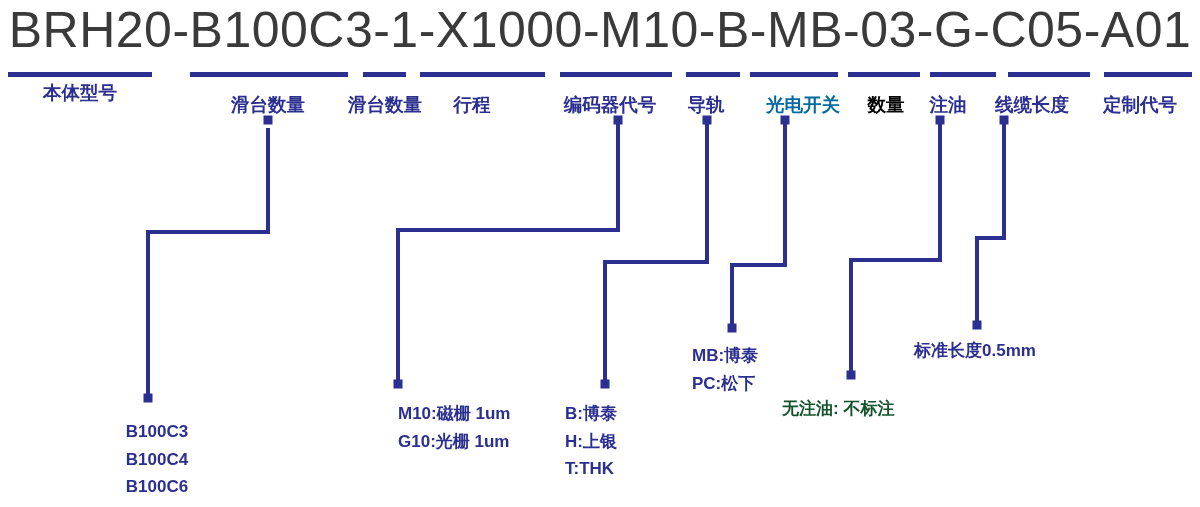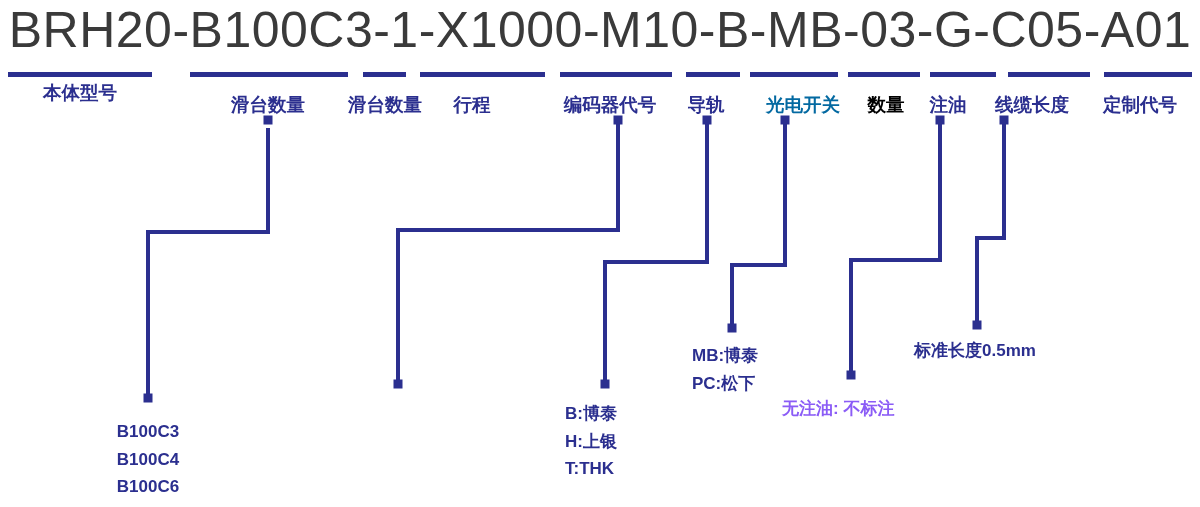--- a/index.html
+++ b/index.html
@@ -25,21 +25,21 @@
     transform:translateX(-50%);
     font-family:"Liberation Sans","DejaVu Sans",sans-serif;
   }
 
   .note{
     position:absolute;
     font-size:17px;font-weight:bold;color:#2b2f8f;
     white-space:nowrap;line-height:1.62;
     font-family:"Liberation Sans","DejaVu Sans",sans-serif;
   }
-  .note.center{transform:translateX(-50%);text-align:center;}
+  .note.center{transform:translateX(-50%);text-align:center;margin-left:9px;}
   .note div{white-space:nowrap;}
 </style>
 </head>
 <body>
 
 <svg id="diagram" viewBox="0 0 1200 507">
   <g id="underlines">
       <rect x="8" y="72" width="144" height="5" fill="#2b2f8f"></rect>
       <rect x="190" y="72" width="158" height="5" fill="#2b2f8f"></rect>
       <rect x="363" y="72" width="43" height="5" fill="#2b2f8f"></rect>
@@ -91,29 +91,31 @@
     <div class="seg-label" style="left: 1032px; top: 92px; color: rgb(43, 47, 143);">线缆长度</div>
     <div class="seg-label" style="left: 1140px; top: 92px; color: rgb(43, 47, 143);">定制代号</div>
   </div>
 <div id="notes-layer">
     <div class="note center" style="left: 148px; top: 418px; color: rgb(43, 47, 143);">
       <div>B100C3</div>
       <div>B100C4</div>
       <div>B100C6</div>
     </div>
     <div class="note" style="left: 398px; top: 400px; color: rgb(43, 47, 143);">
+      <div>M10:磁栅 1um</div>
+      <div>G10:光栅  1um</div>
     </div>
     <div class="note" style="left: 565px; top: 400px; color: rgb(43, 47, 143);">
       <div>B:博泰</div>
       <div>H:上银</div>
       <div>T:THK</div>
     </div>
     <div class="note" style="left: 692px; top: 342px; color: rgb(43, 47, 143);">
       <div>MB:博泰</div>
       <div>PC:松下</div>
     </div>
-    <div class="note" style="left: 782px; top: 395px; color: #8b5cf6;">
+    <div class="note" style="left: 782px; top: 395px; color: #14532d;">
       <div>无注油: 不标注</div>
     </div>
     <div class="note" style="left: 914px; top: 337px; color: rgb(43, 47, 143);">
       <div>标准长度0.5mm</div>
     </div>
   </div>
 
 </body></html>

